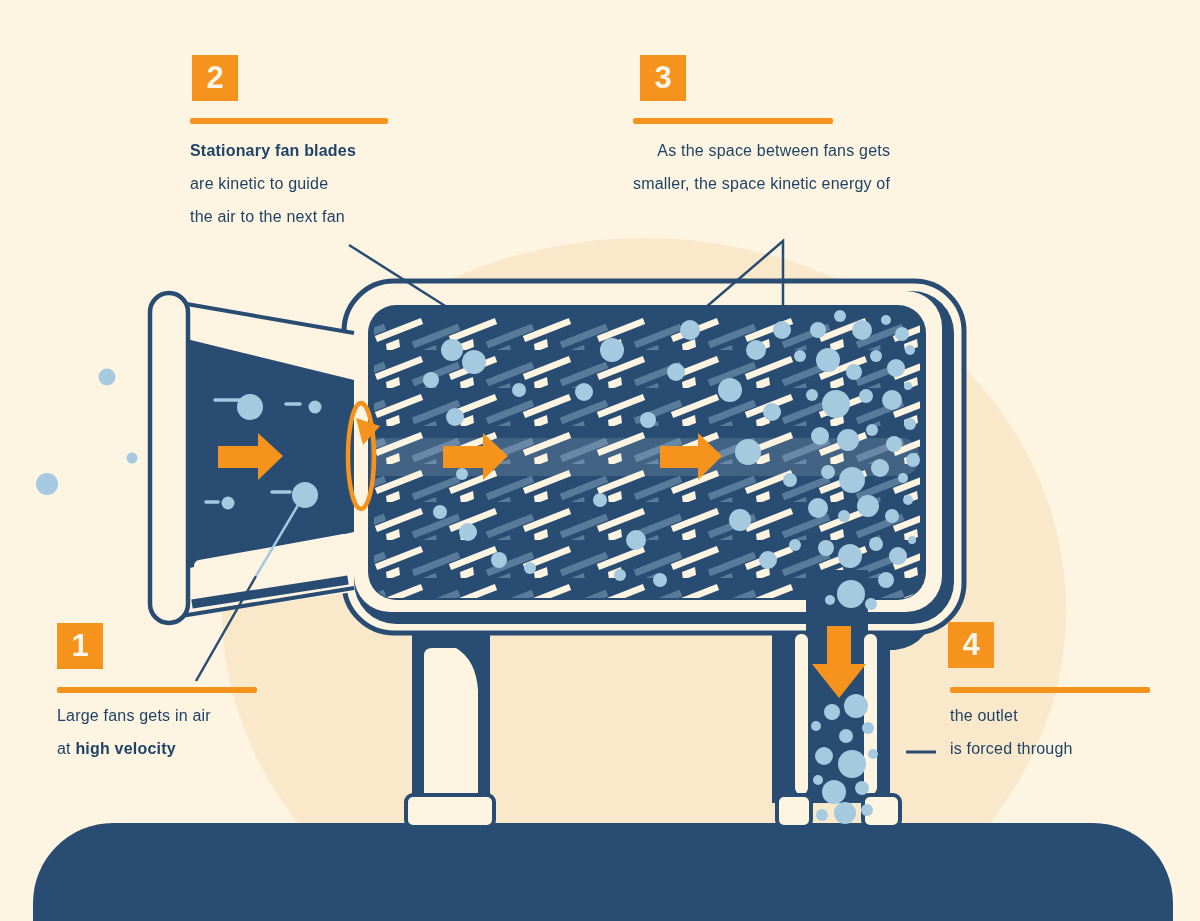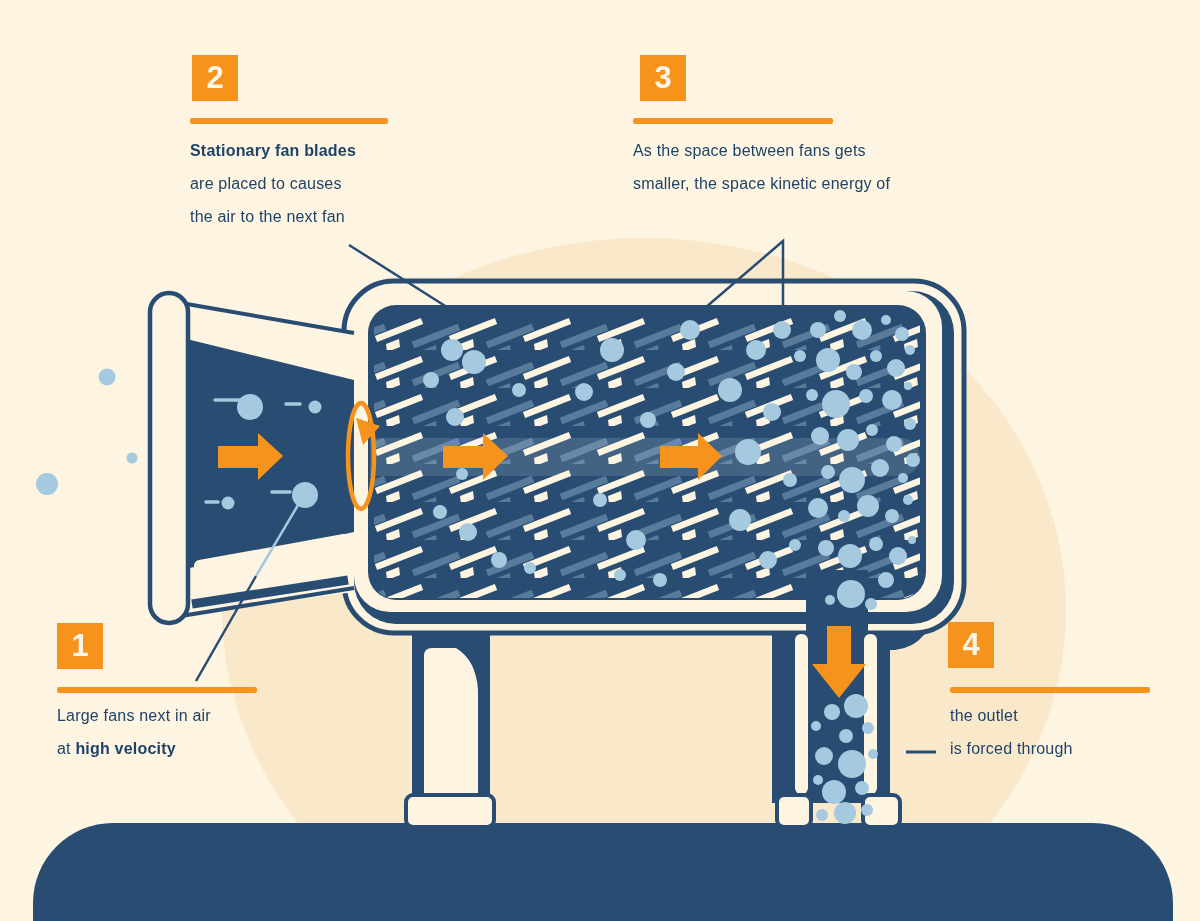--- a/index.html
+++ b/index.html
@@ -243,39 +243,39 @@
       <polyline points="698,314 783,241 783,316" stroke="#294C72"></polyline>
       <line x1="906" y1="752" x2="936" y2="752" stroke="#294C72" stroke-width="3"></line>
     </g>
   </svg>
 
   <div class="badge" style="left:57px;top:623px;">
     <span>1</span>
   </div>
   <div class="bar" style="left:57px;top:687px;width:200px;"></div>
   <div class="step-text" style="left:57px;top:699px;">
-    <div><span>Large fans next in air</span></div>
+    <div><span>Large fans gets in air</span></div>
     <div><span>at </span><strong>high velocity</strong></div>
   </div>
 
   <div class="badge" style="left:192px;top:55px;">
     <span>2</span>
   </div>
   <div class="bar" style="left:190px;top:118px;width:198px;"></div>
   <div class="step-text" style="left:190px;top:134px;">
     <div><strong>Stationary fan blades</strong></div>
-    <div><span>are placed to causes</span></div>
+    <div><span>are kinetic to guide</span></div>
     <div><span>the air to the next fan</span></div>
   </div>
 
   <div class="badge" style="left:640px;top:55px;">
     <span>3</span>
   </div>
   <div class="bar" style="left:633px;top:118px;width:200px;"></div>
-  <div class="step-text" style="left:633px;top:134px;">
+  <div class="step-text" style="left:633px;top:134px;text-align:right;">
     <div><span>As the space between fans gets</span></div>
     <div><span>smaller, the space kinetic energy of</span></div>
   </div>
 
   <div class="badge" style="left:948px;top:622px;">
     <span>4</span>
   </div>
   <div class="bar" style="left:950px;top:687px;width:200px;"></div>
   <div class="step-text" style="left:950px;top:699px;">
     <div><span>the outlet</span></div>

